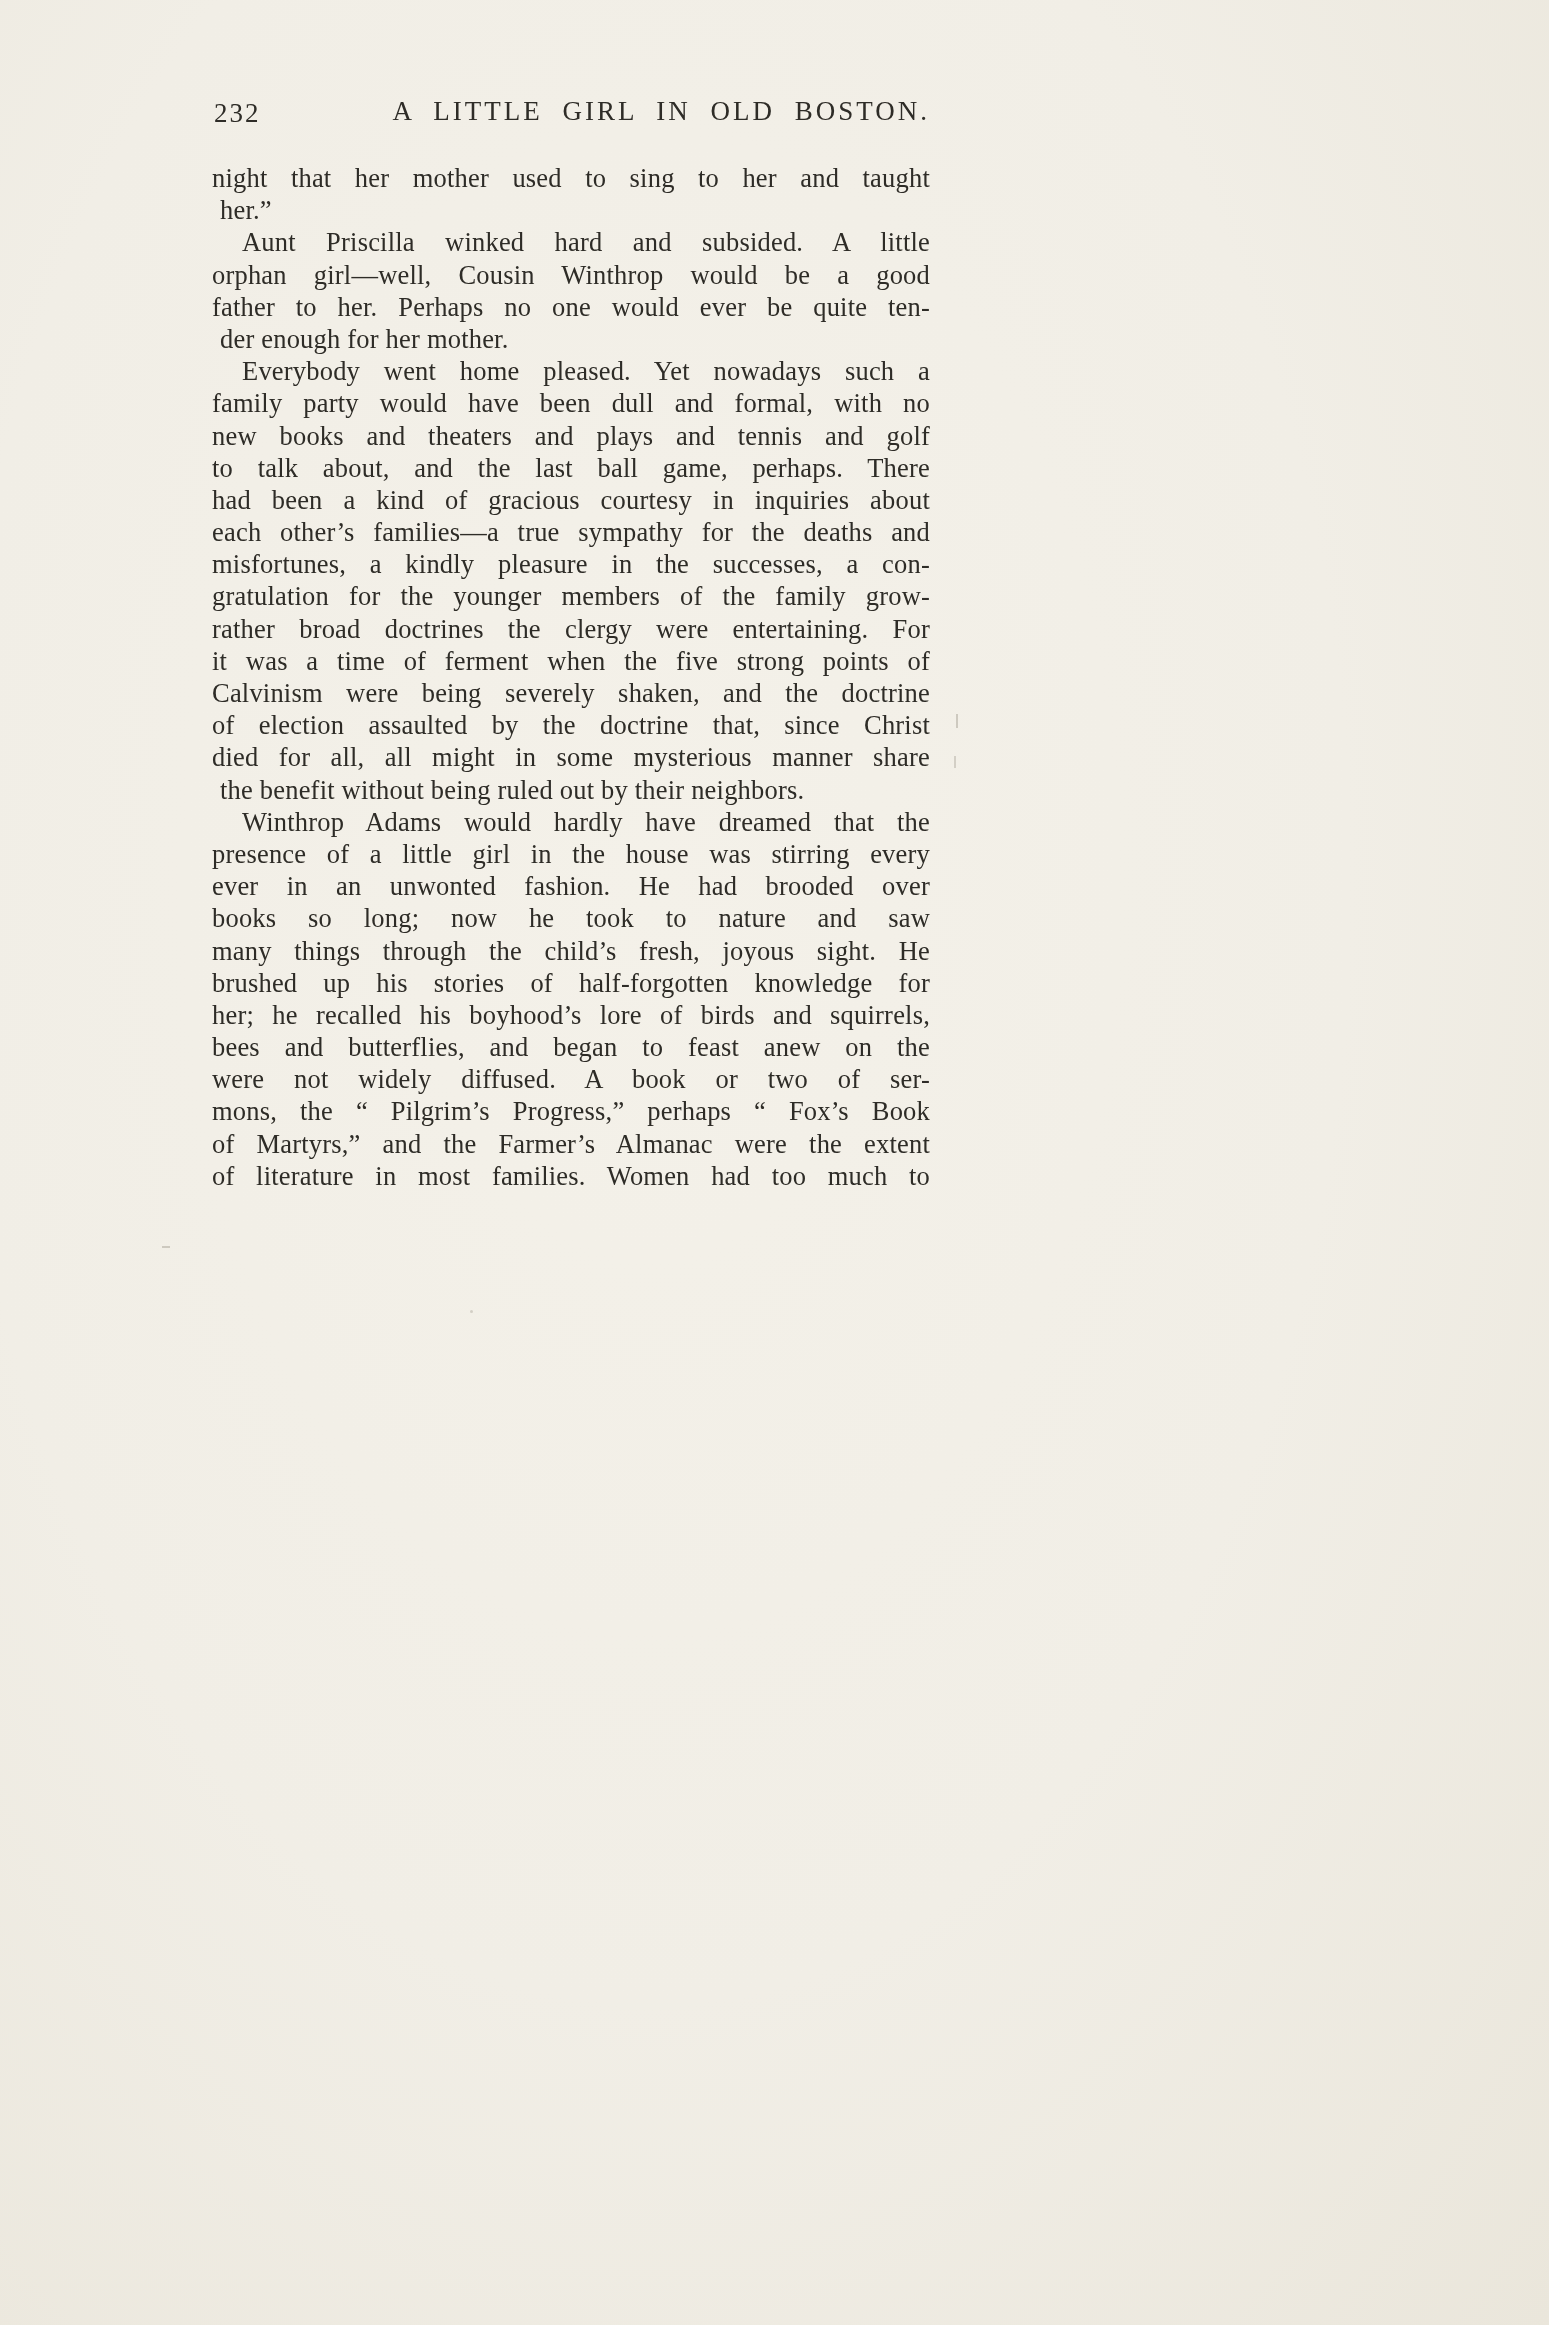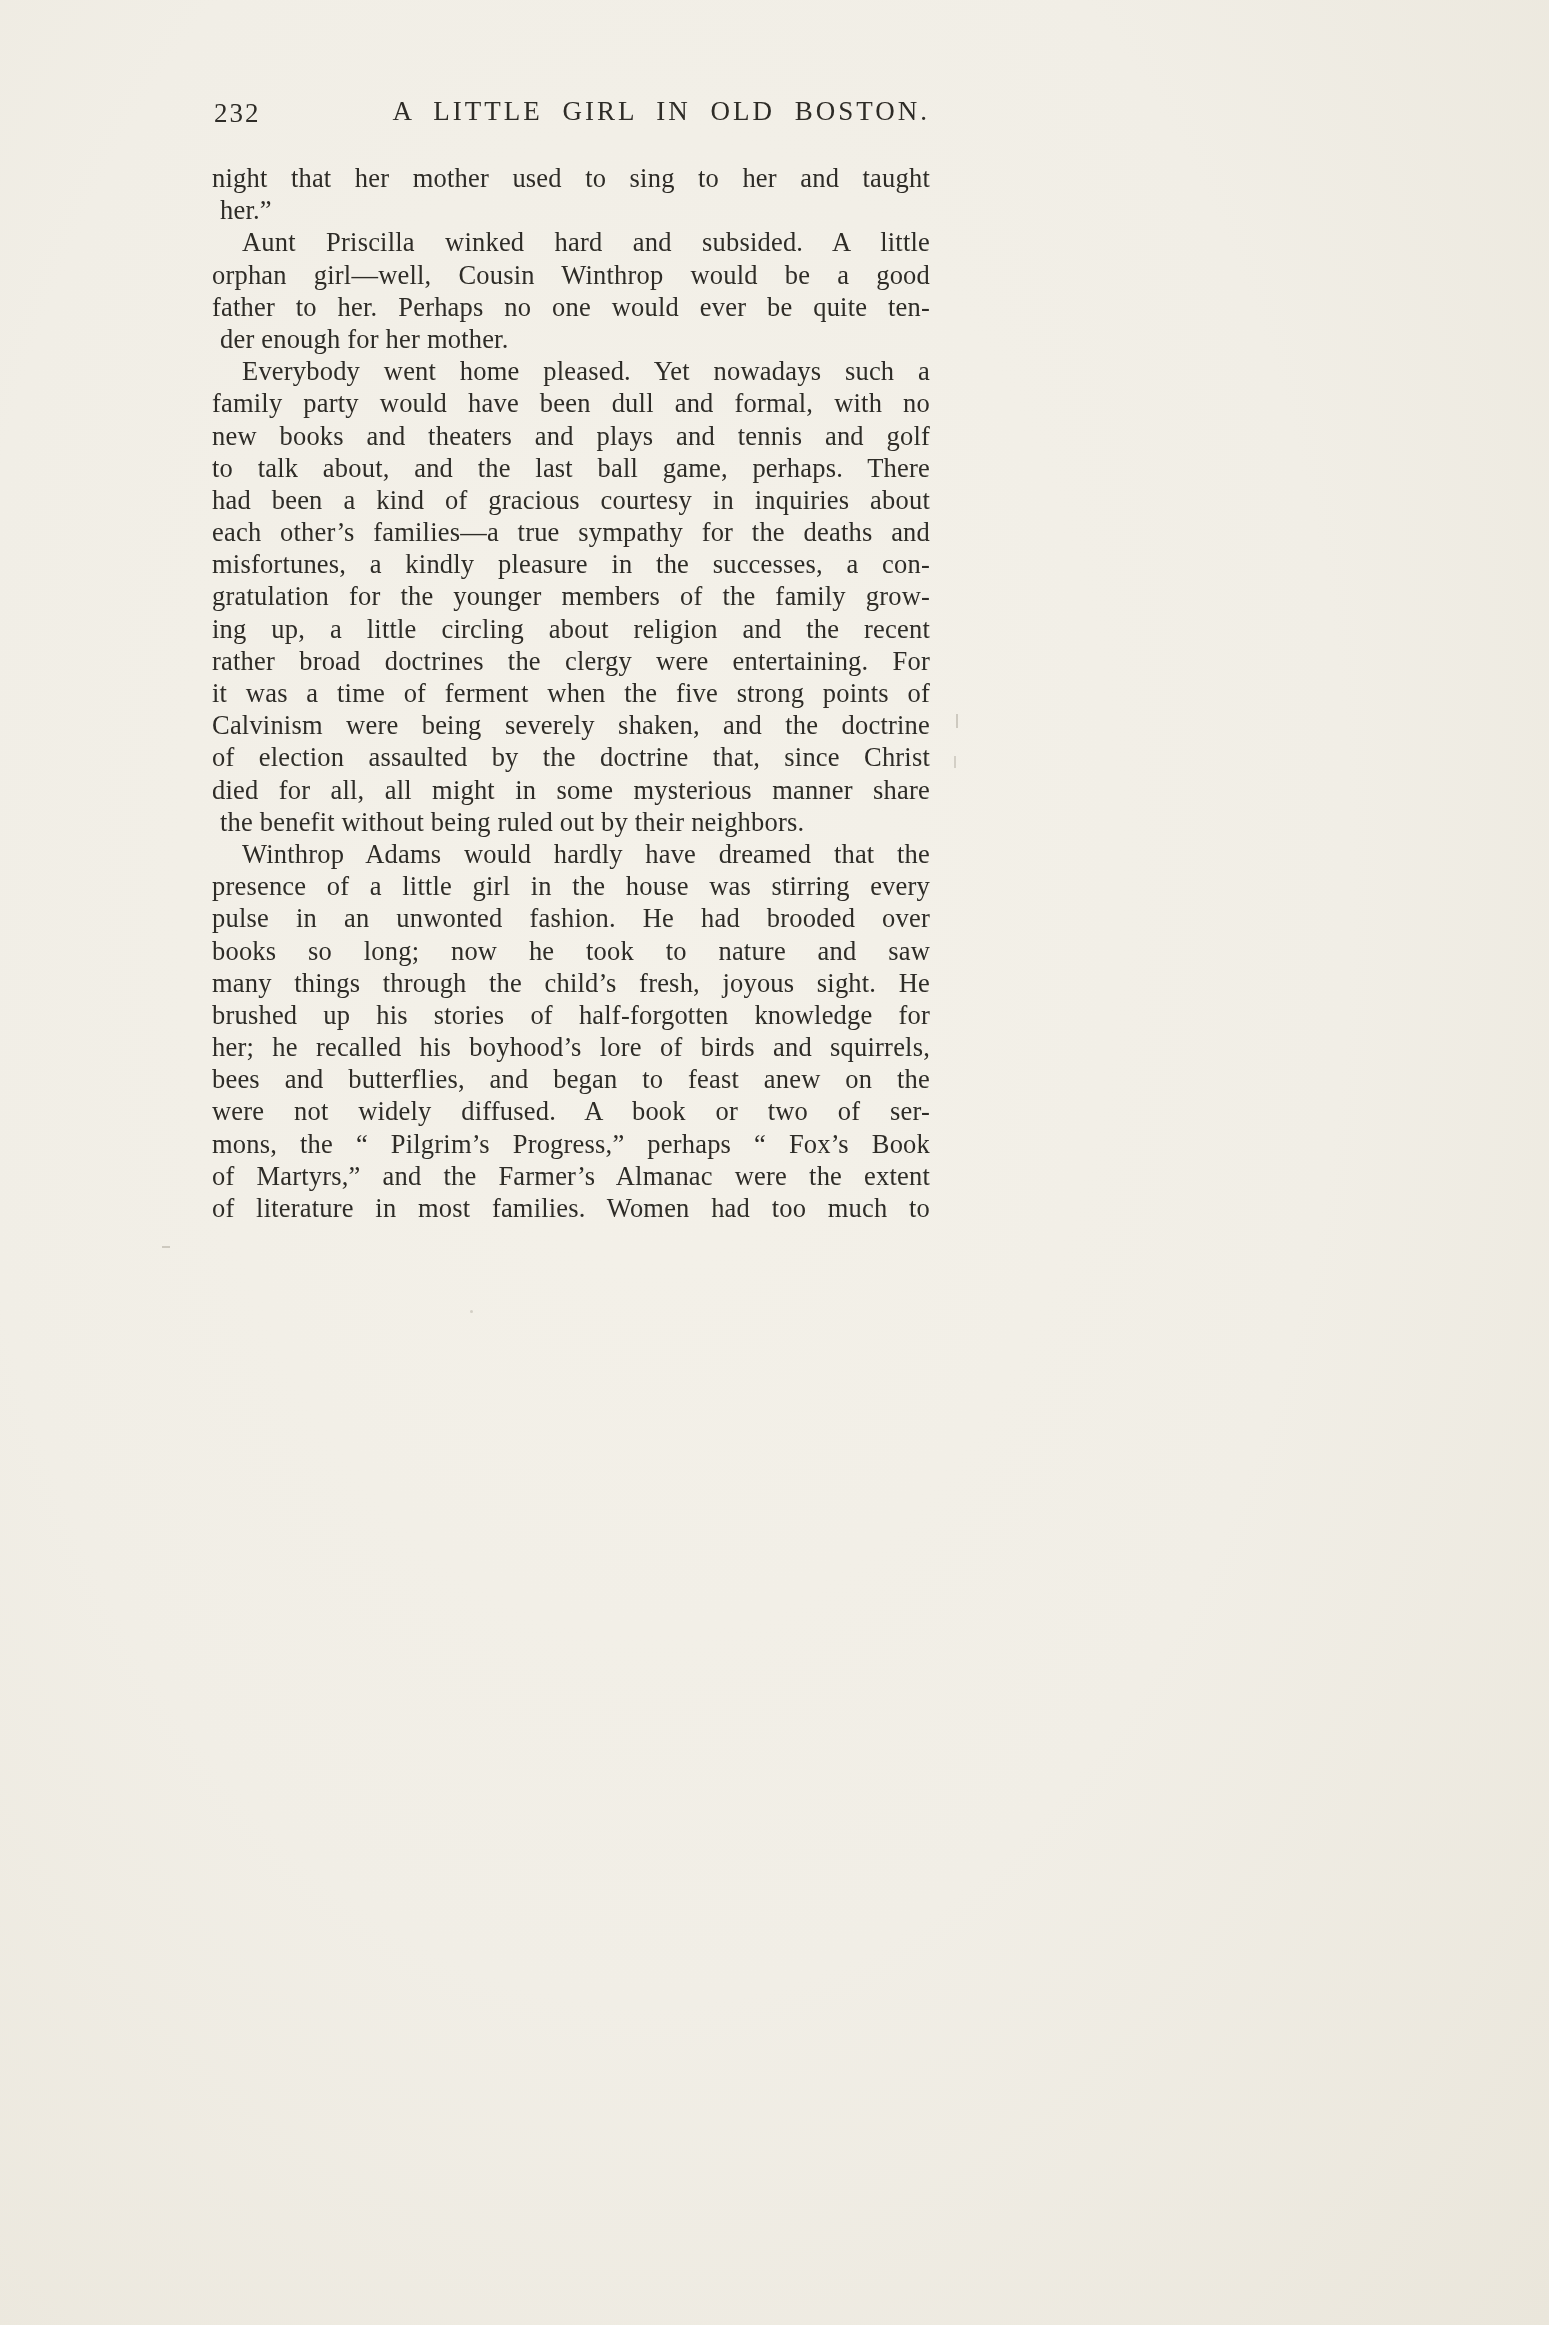--- a/index.html
+++ b/index.html
@@ -93,30 +93,29 @@
         <div class="line">father to her. Perhaps no one would ever be quite ten-</div>
         <div class="line last">der enough for her mother.</div>
         <div class="line indent">Everybody went home pleased. Yet nowadays such a</div>
         <div class="line">family party would have been dull and formal, with no</div>
         <div class="line">new books and theaters and plays and tennis and golf</div>
         <div class="line">to talk about, and the last ball game, perhaps. There</div>
         <div class="line">had been a kind of gracious courtesy in inquiries about</div>
         <div class="line">each other’s families—a true sympathy for the deaths and</div>
         <div class="line">misfortunes, a kindly pleasure in the successes, a con-</div>
         <div class="line">gratulation for the younger members of the family grow-</div>
-        <div class="line">ing up, a little circling about religion and the recent</div>
         <div class="line">rather broad doctrines the clergy were entertaining. For</div>
         <div class="line">it was a time of ferment when the five strong points of</div>
         <div class="line">Calvinism were being severely shaken, and the doctrine</div>
         <div class="line">of election assaulted by the doctrine that, since Christ</div>
         <div class="line">died for all, all might in some mysterious manner share</div>
         <div class="line last">the benefit without being ruled out by their neighbors.</div>
         <div class="line indent">Winthrop Adams would hardly have dreamed that the</div>
         <div class="line">presence of a little girl in the house was stirring every</div>
-        <div class="line">pulse in an unwonted fashion. He had brooded over</div>
+        <div class="line">ever in an unwonted fashion. He had brooded over</div>
         <div class="line">books so long; now he took to nature and saw</div>
         <div class="line">many things through the child’s fresh, joyous sight. He</div>
         <div class="line">brushed up his stories of half-forgotten knowledge for</div>
         <div class="line">her; he recalled his boyhood’s lore of birds and squirrels,</div>
         <div class="line">bees and butterflies, and began to feast anew on the</div>
         <div class="line">were not widely diffused. A book or two of ser-</div>
         <div class="line">mons, the “ Pilgrim’s Progress,” perhaps “ Fox’s Book</div>
         <div class="line">of Martyrs,” and the Farmer’s Almanac were the extent</div>
         <div class="line">of literature in most families. Women had too much to</div>
       </div>

